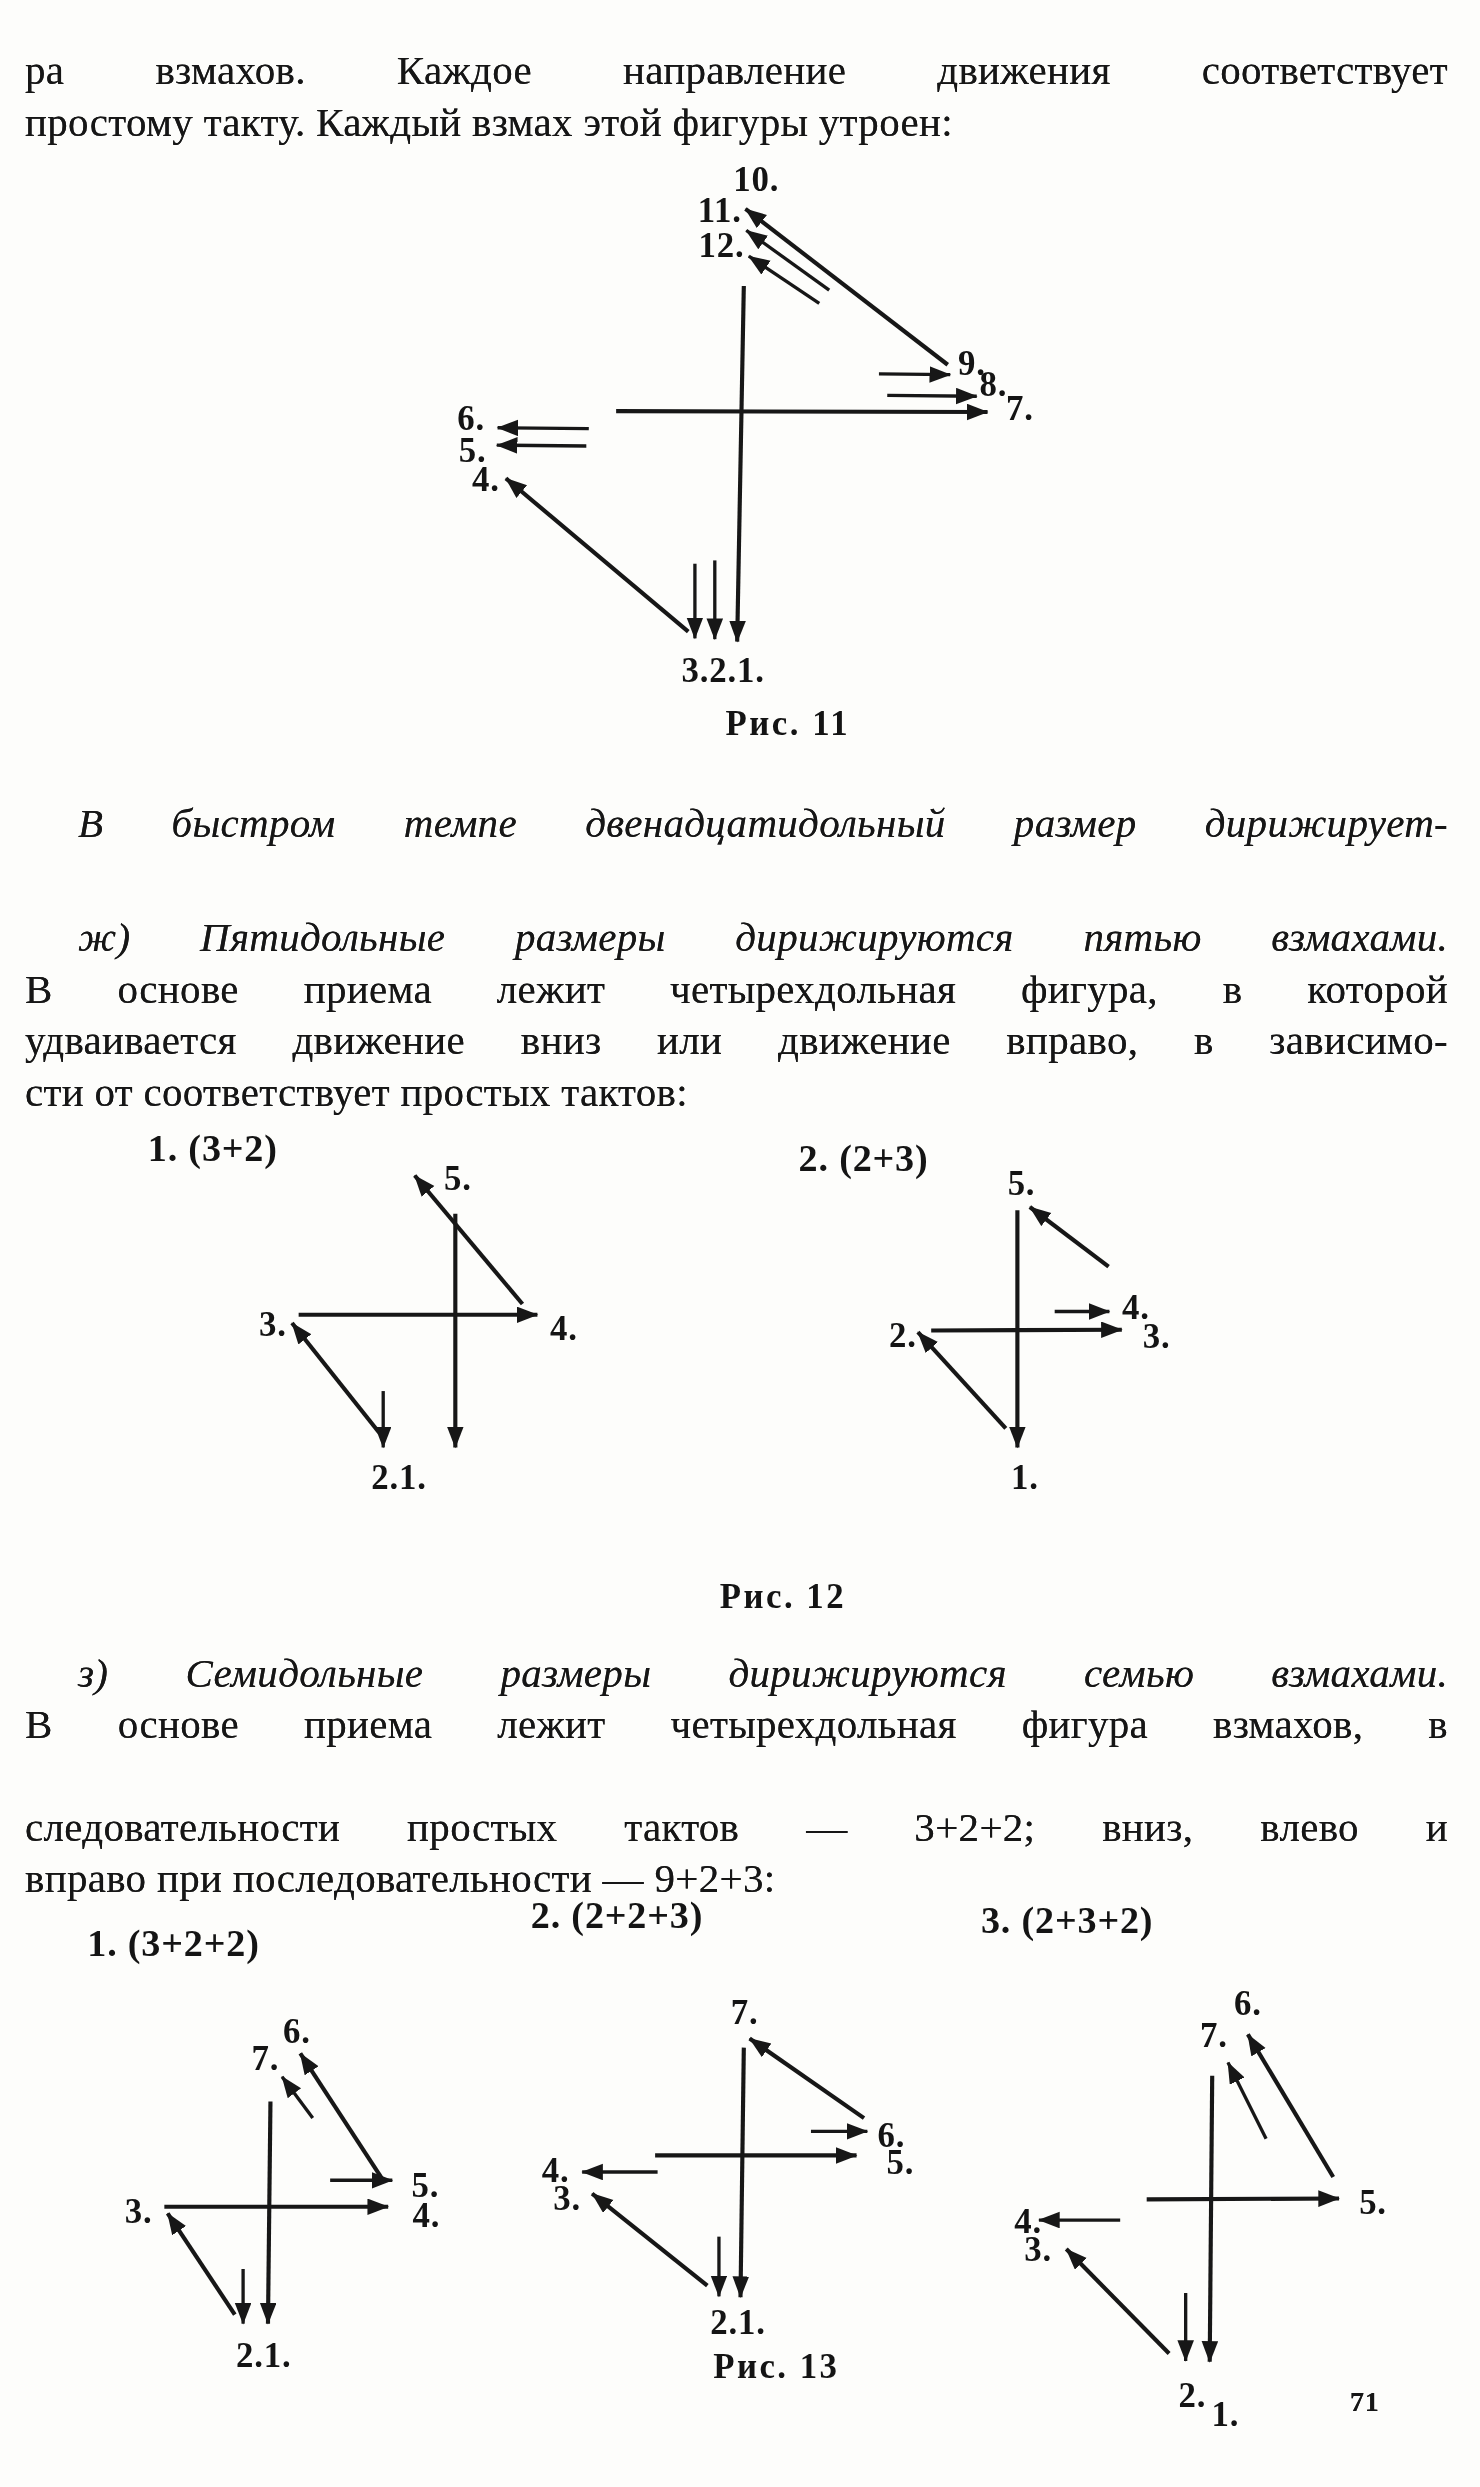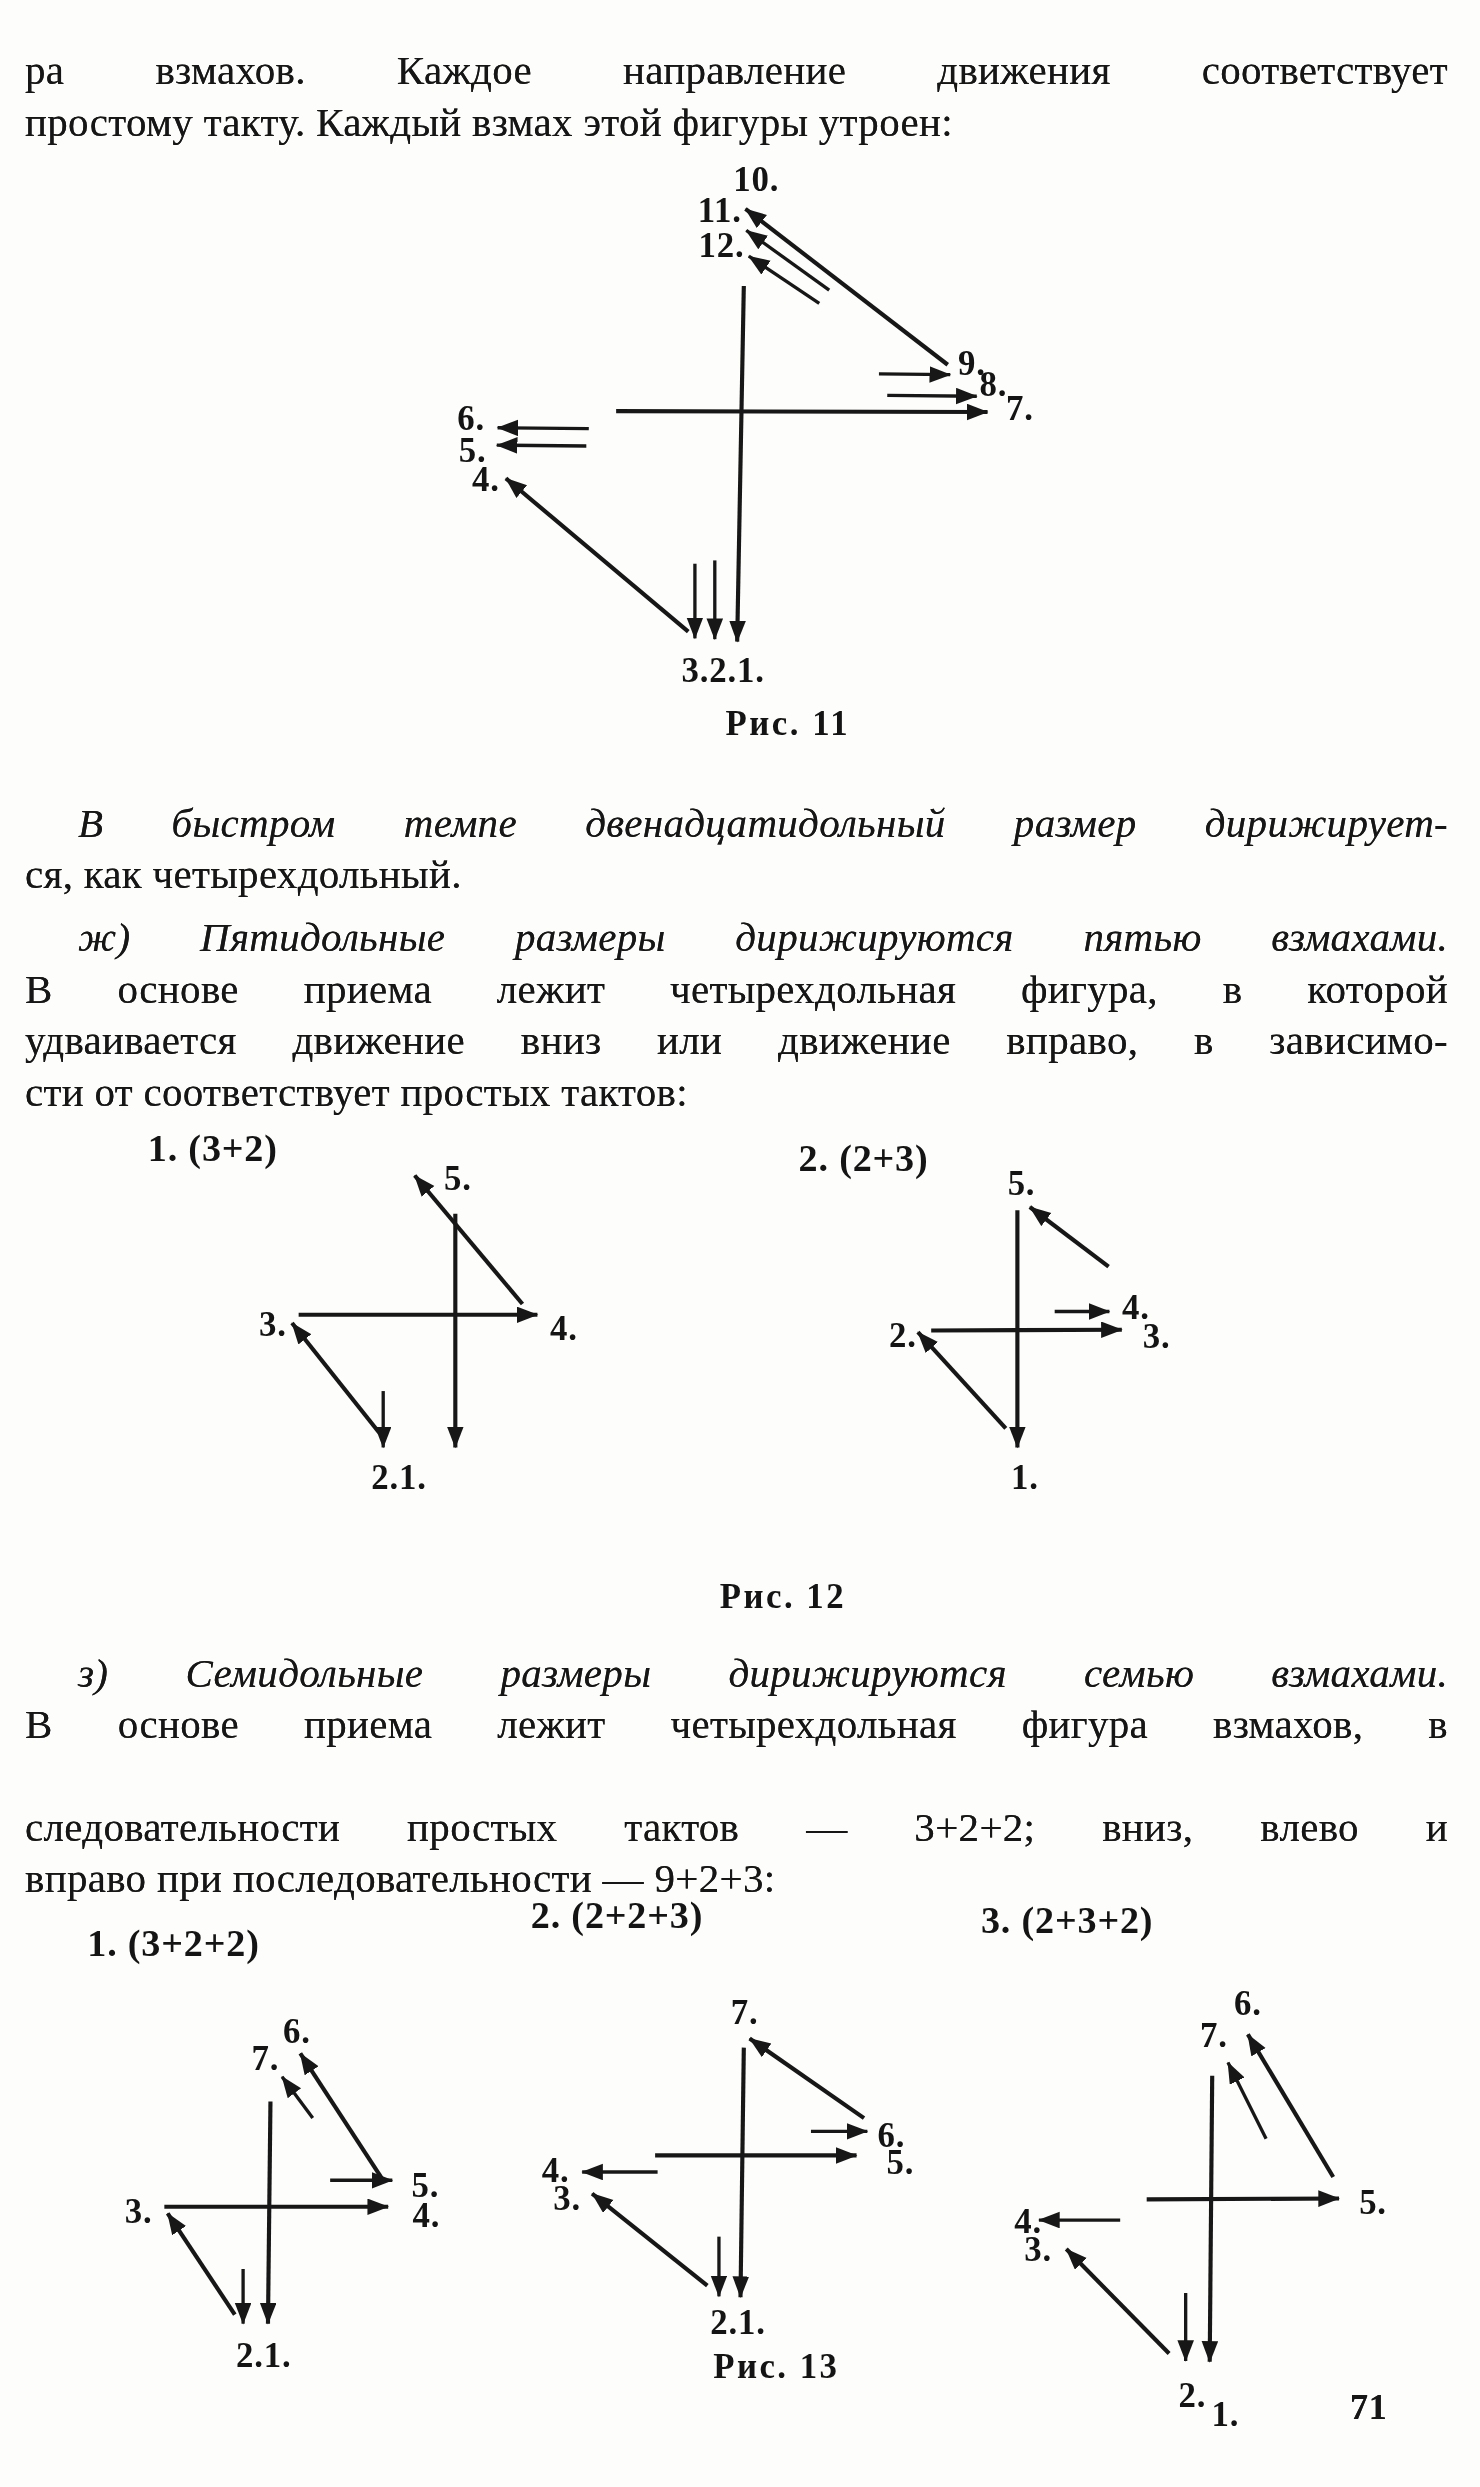--- a/index.html
+++ b/index.html
@@ -19,42 +19,41 @@
     text-shadow:0 0 0.5px rgba(10,10,10,0.85);
   }
   .just{
     white-space:normal;
     text-align:justify;
     text-align-last:justify;
   }
   .ind{text-indent:53px;font-style:italic;}
   .pagenum{
     position:absolute;
-    font-size:36px;font-weight:bold;
+    font-size:28px;font-weight:bold;
     letter-spacing:0.8px;
     text-shadow:0 0 0.5px rgba(10,10,10,0.85);
   }
   svg.figs{position:absolute;left:0;top:0;}
   svg.figs line{stroke:#171717;stroke-linecap:butt;}
   svg.figs text{
     fill:#141414;font-family:"Liberation Serif","DejaVu Serif",serif;
     font-weight:bold;letter-spacing:1px;
   }
   svg.figs text.cap{font-weight:bold;letter-spacing:3px;}
 </style>
 </head>
 <body>
 
 <div class="page">
 
   <div class="tline just" style="top:47px">ра взмахов. Каждое направление движения соответствует</div>
   <div class="tline" style="top:99px">простому такту. Каждый взмах этой фигуры утроен:</div>
 
   <div class="tline just ind" style="top:800px">В быстром темпе двенадцатидольный размер дирижирует-</div>
-  <div class="tline" style="top:851px">ся, как четырехдольный.</div>
   <div class="tline just ind" style="top:914px">ж) Пятидольные размеры дирижируются пятью взмахами.</div>
   <div class="tline just" style="top:966px">В основе приема лежит четырехдольная фигура, в которой</div>
   <div class="tline just" style="top:1017px">удваивается движение вниз или движение вправо, в зависимо-</div>
   <div class="tline" style="top:1069px">сти от соответствует простых тактов:</div>
 
   <div class="tline just ind" style="top:1650px">з) Семидольные размеры дирижируются семью взмахами.</div>
   <div class="tline just" style="top:1701px">В основе приема лежит четырехдольная фигура взмахов, в</div>
   <div class="tline just" style="top:1804px">следовательности простых тактов — 3+2+2; вниз, влево и</div>
   <div class="tline" style="top:1855px">вправо при последовательности — 9+2+3:</div>
 

